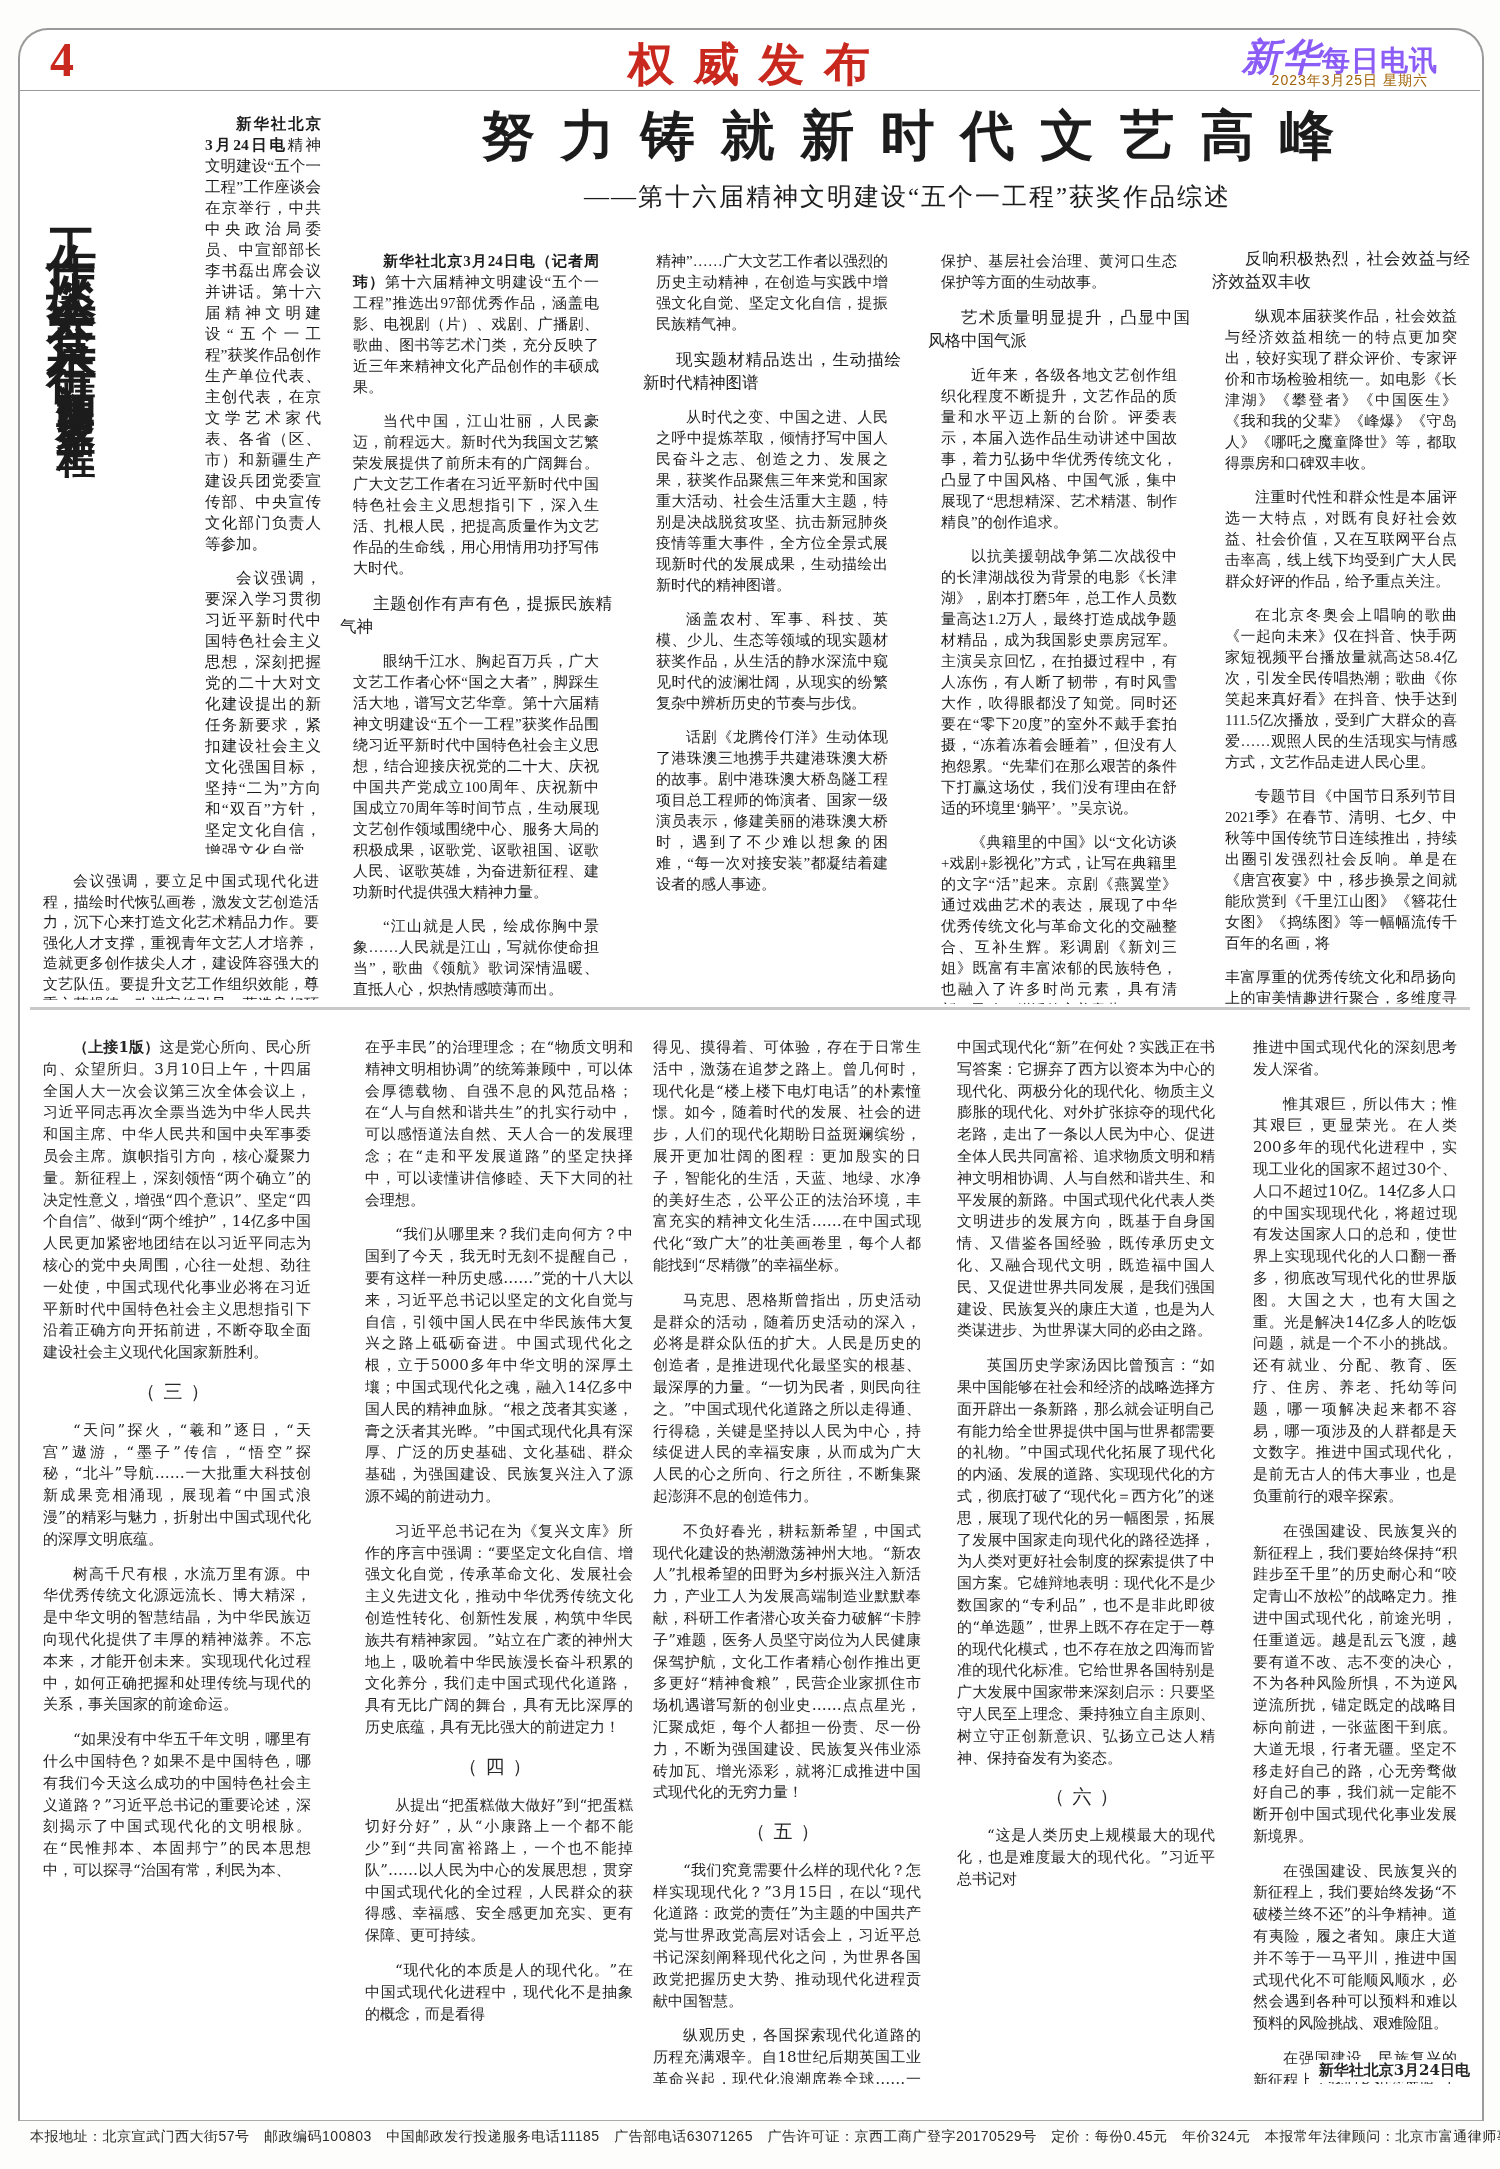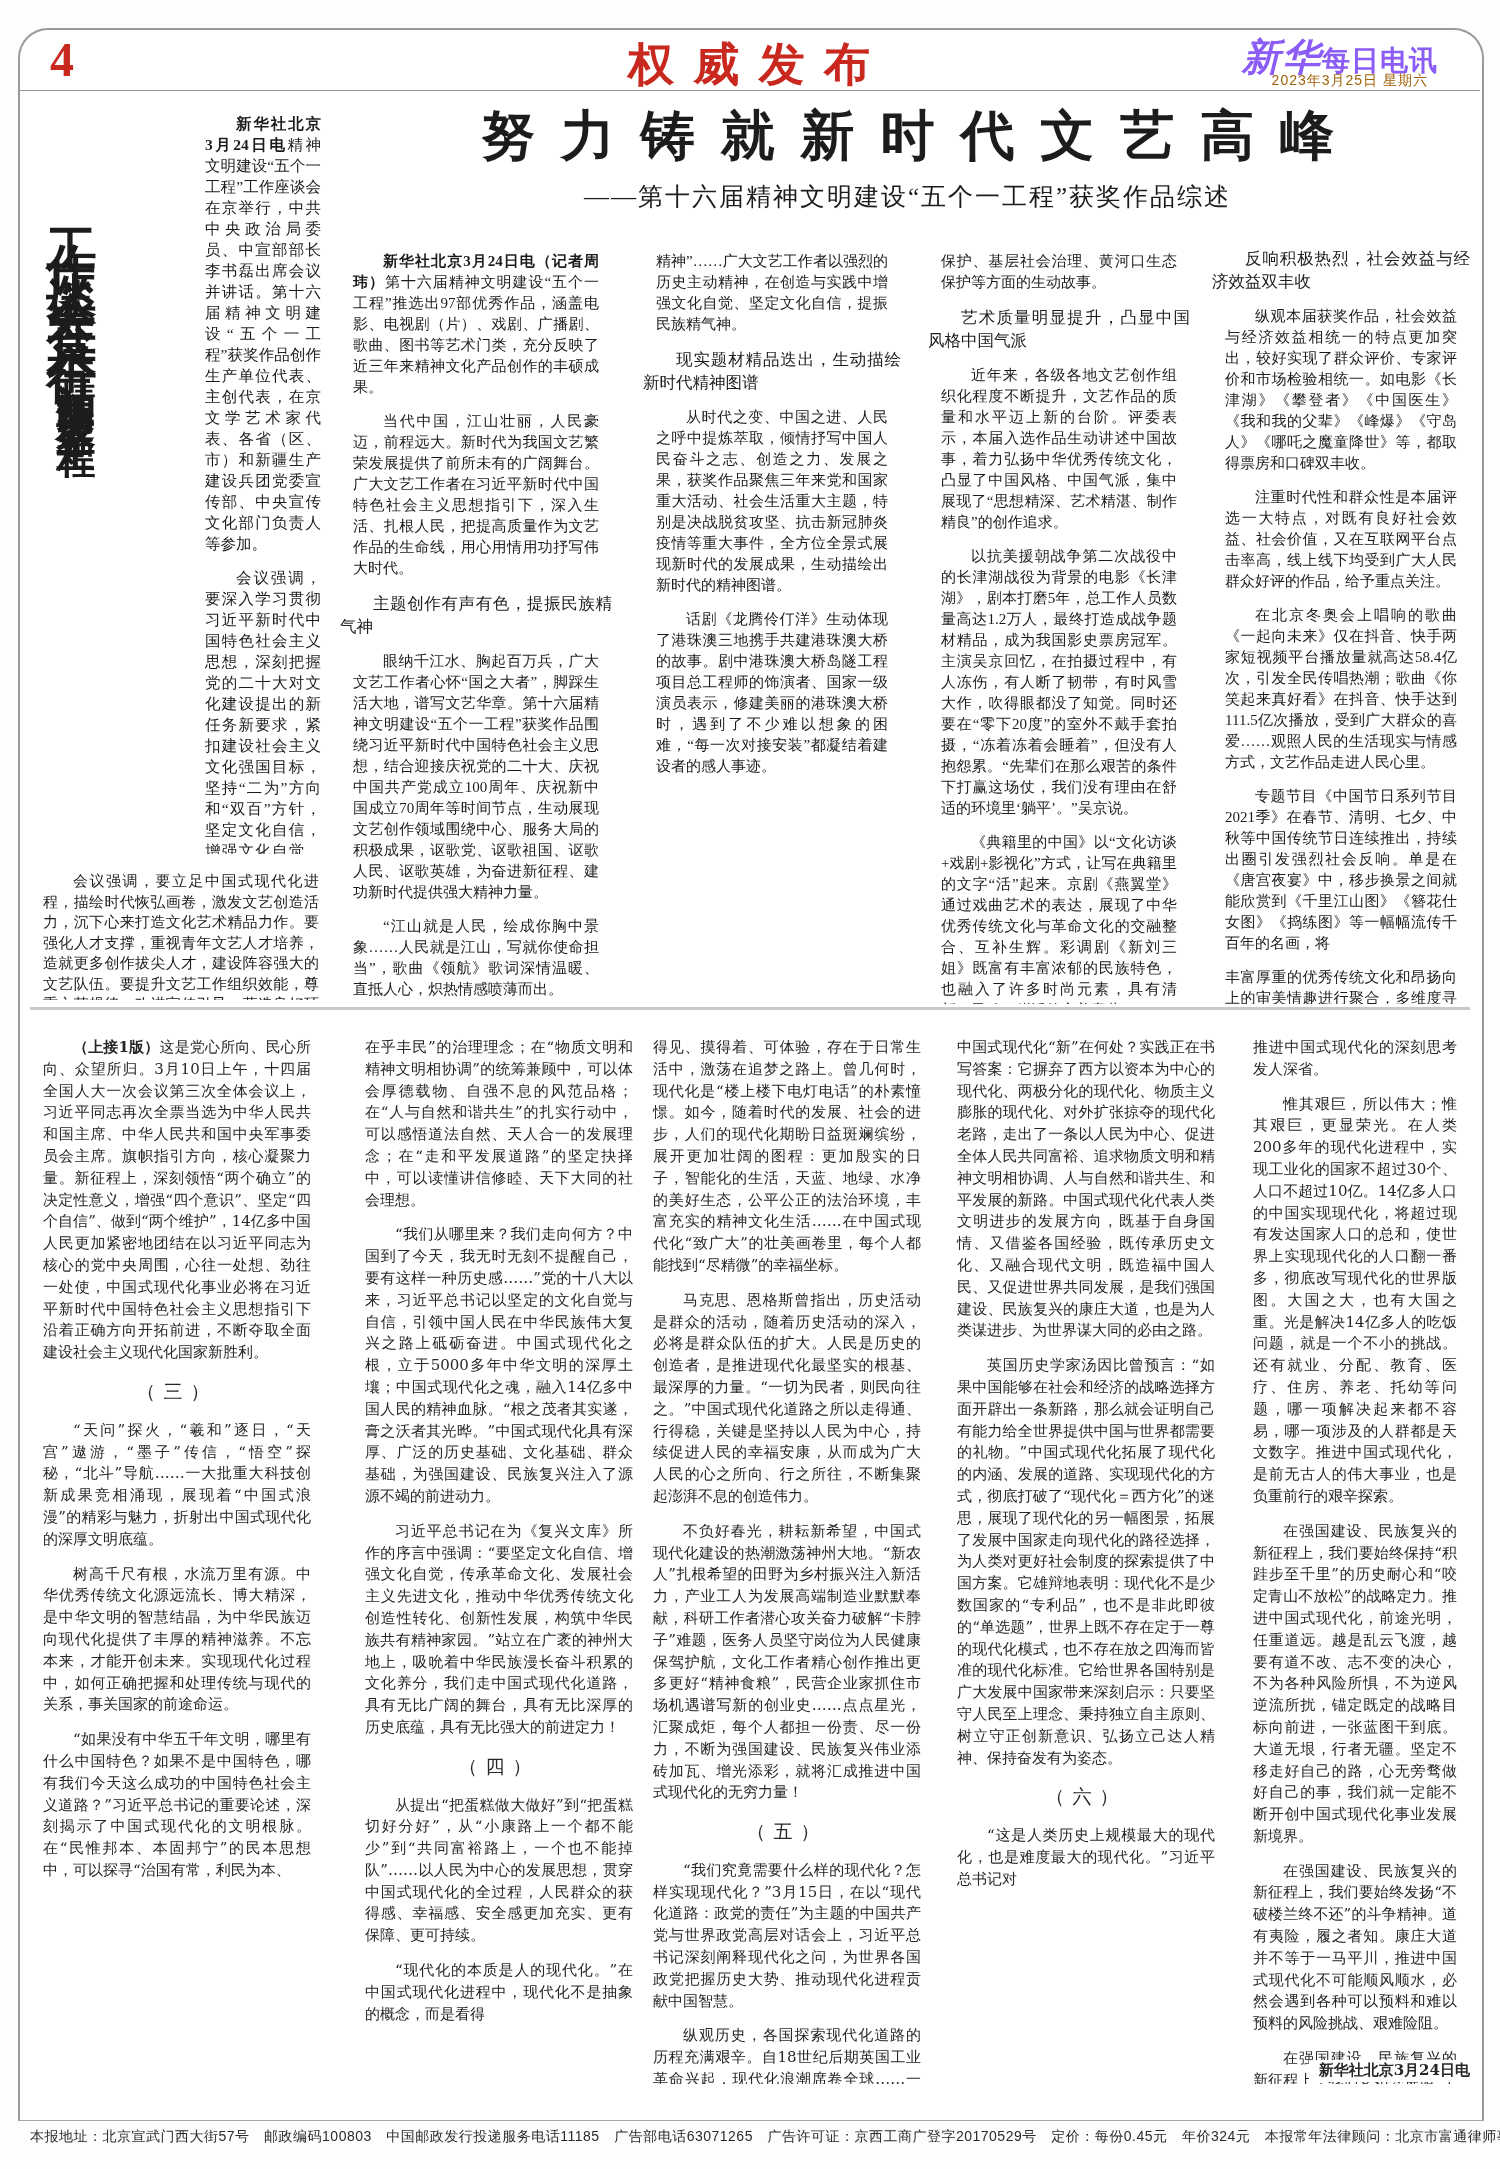--- a/index.html
+++ b/index.html
@@ -104,20 +104,21 @@
     <p class="b-p">当代中国，江山壮丽，人民豪迈，前程远大。新时代为我国文艺繁荣发展提供了前所未有的广阔舞台。广大文艺工作者在习近平新时代中国特色社会主义思想指引下，深入生活、扎根人民，把提高质量作为文艺作品的生命线，用心用情用功抒写伟大时代。</p>
     <p class="b-sub">主题创作有声有色，提振民族精气神</p>
     <p class="b-p">眼纳千江水、胸起百万兵，广大文艺工作者心怀“国之大者”，脚踩生活大地，谱写文艺华章。第十六届精神文明建设“五个一工程”获奖作品围绕习近平新时代中国特色社会主义思想，结合迎接庆祝党的二十大、庆祝中国共产党成立100周年、庆祝新中国成立70周年等时间节点，生动展现文艺创作领域围绕中心、服务大局的积极成果，讴歌党、讴歌祖国、讴歌人民、讴歌英雄，为奋进新征程、建功新时代提供强大精神力量。</p>
     <p class="b-p">“江山就是人民，绘成你胸中景象……人民就是江山，写就你使命担当”，歌曲《领航》歌词深情温暖、直抵人心，炽热情感喷薄而出。</p>
     <p class="b-p">《伟大征程——庆祝中国共产党成立100周年大型情景史诗》是新时代广大文艺工作者向中国共产党的百年华诞献上的虹瑰之作；电影《我和我的祖国》取材开国大典、女排夺冠、香港回归等历史性经典瞬间，讲述中国人民与祖国之间息息相关、密不可分的动人故事；歌剧《红船》大力弘扬了中国革命精神之源的“红船</p>
   </div>
 <div class="mcol mcol2">
     <p class="b-cont">精神”……广大文艺工作者以强烈的历史主动精神，在创造与实践中增强文化自觉、坚定文化自信，提振民族精气神。</p>
     <p class="b-sub">现实题材精品迭出，生动描绘新时代精神图谱</p>
     <p class="b-p">从时代之变、中国之进、人民之呼中提炼萃取，倾情抒写中国人民奋斗之志、创造之力、发展之果，获奖作品聚焦三年来党和国家重大活动、社会生活重大主题，特别是决战脱贫攻坚、抗击新冠肺炎疫情等重大事件，全方位全景式展现新时代的发展成果，生动描绘出新时代的精神图谱。</p>
+    <p class="b-p">涵盖农村、军事、科技、英模、少儿、生态等领域的现实题材获奖作品，从生活的静水深流中窥见时代的波澜壮阔，从现实的纷繁复杂中辨析历史的节奏与步伐。</p>
     <p class="b-p">话剧《龙腾伶仃洋》生动体现了港珠澳三地携手共建港珠澳大桥的故事。剧中港珠澳大桥岛隧工程项目总工程师的饰演者、国家一级演员表示，修建美丽的港珠澳大桥时，遇到了不少难以想象的困难，“每一次对接安装”都凝结着建设者的感人事迹。</p>
   </div>
 <div class="mcol mcol3">
     <p class="b-cont">保护、基层社会治理、黄河口生态保护等方面的生动故事。</p>
     <p class="b-sub">艺术质量明显提升，凸显中国风格中国气派</p>
     <p class="b-p">近年来，各级各地文艺创作组织化程度不断提升，文艺作品的质量和水平迈上新的台阶。评委表示，本届入选作品生动讲述中国故事，着力弘扬中华优秀传统文化，凸显了中国风格、中国气派，集中展现了“思想精深、艺术精湛、制作精良”的创作追求。</p>
     <p class="b-p">以抗美援朝战争第二次战役中的长津湖战役为背景的电影《长津湖》，剧本打磨5年，总工作人员数量高达1.2万人，最终打造成战争题材精品，成为我国影史票房冠军。主演吴京回忆，在拍摄过程中，有人冻伤，有人断了韧带，有时风雪大作，吹得眼都没了知觉。同时还要在“零下20度”的室外不戴手套拍摄，“冻着冻着会睡着”，但没有人抱怨累。“先辈们在那么艰苦的条件下打赢这场仗，我们没有理由在舒适的环境里‘躺平’。”吴京说。</p>
     <p class="b-p">《典籍里的中国》以“文化访谈+戏剧+影视化”方式，让写在典籍里的文字“活”起来。京剧《燕翼堂》通过戏曲艺术的表达，展现了中华优秀传统文化与革命文化的交融整合、互补生辉。彩调剧《新刘三姐》既富有丰富浓郁的民族特色，也融入了许多时尚元素，具有清新、灵动、鲜活的审美意蕴。</p>
   </div>
 <div class="mcol mcol4">

